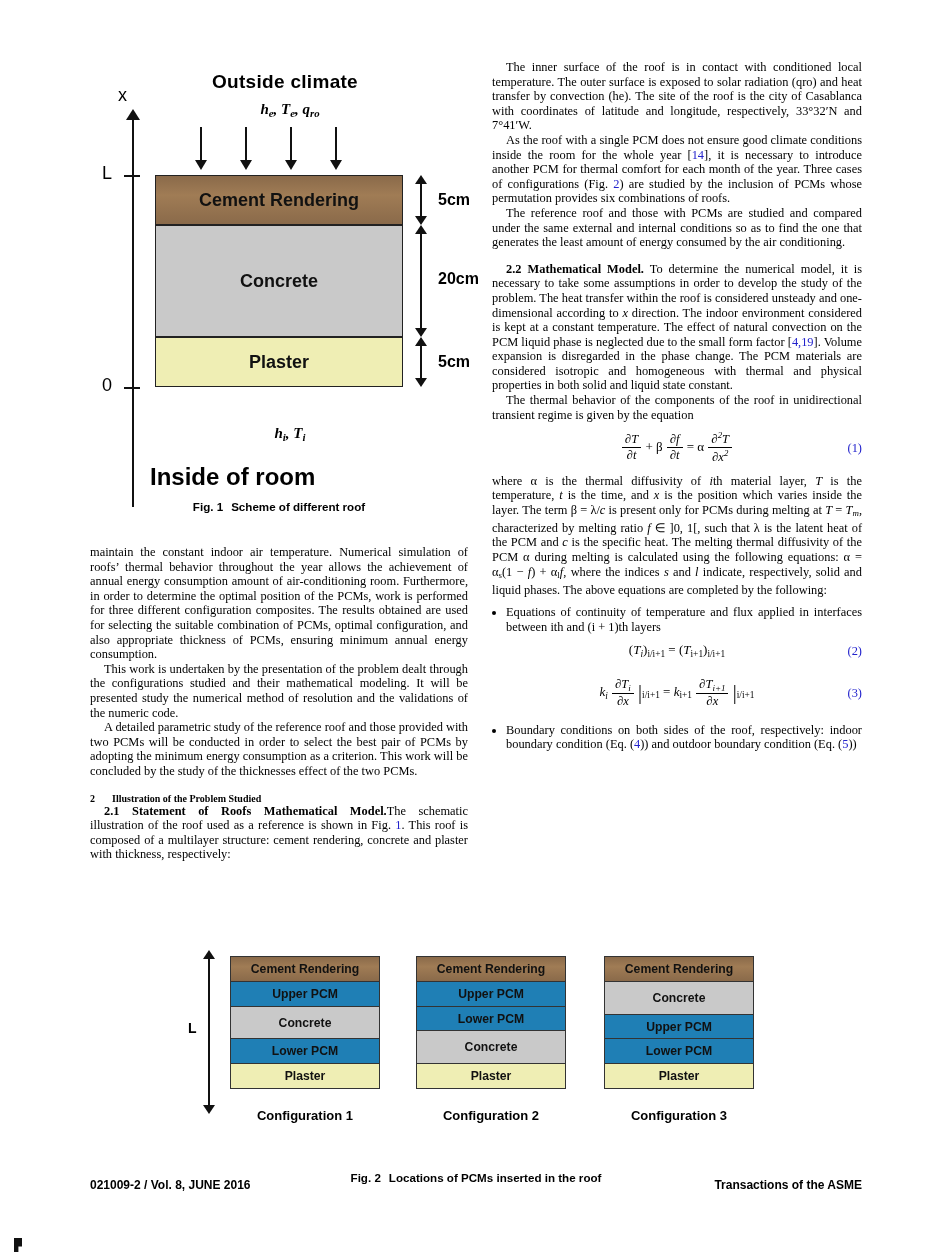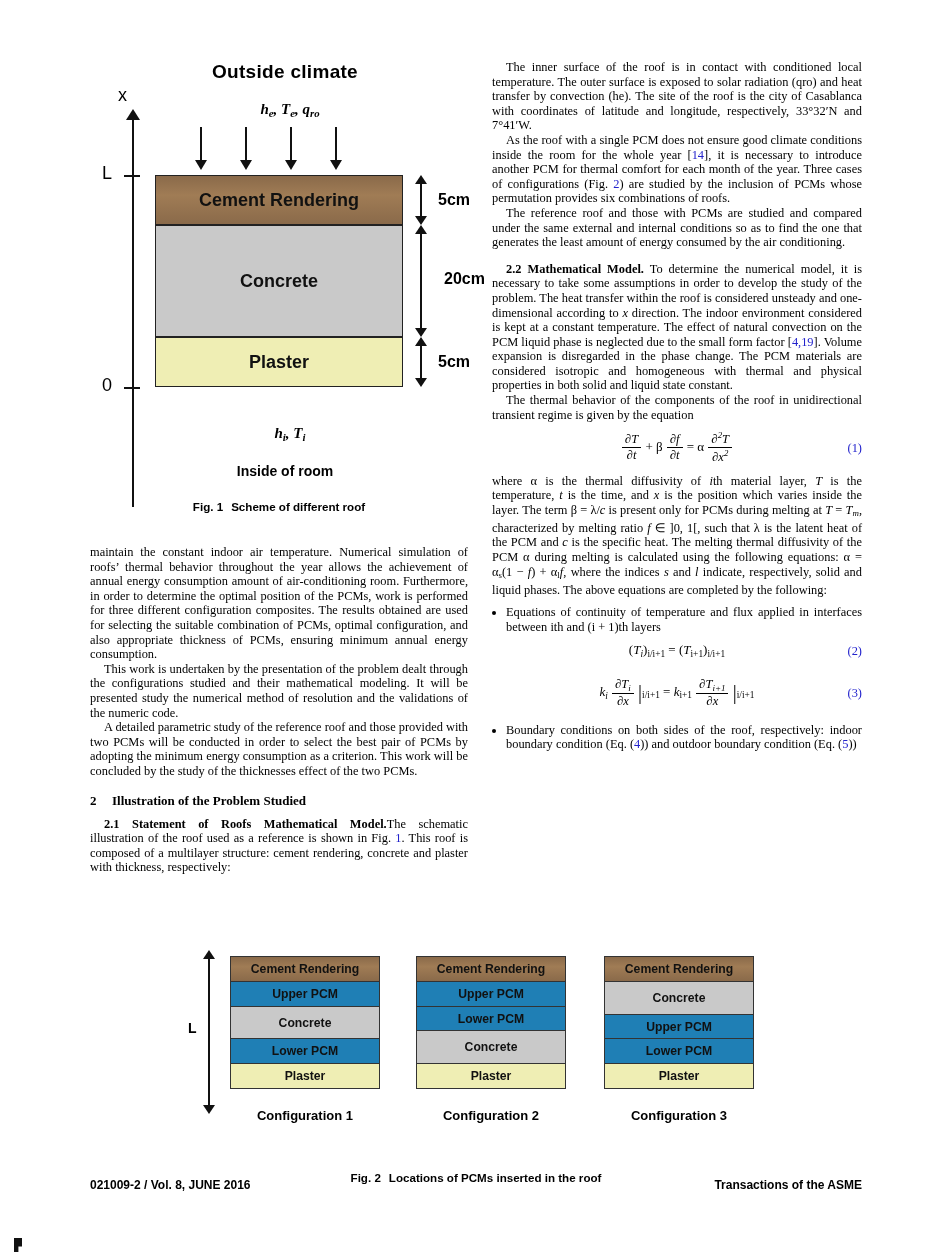--- a/index.html
+++ b/index.html
@@ -40,59 +40,58 @@
     margin: 0 0 0 0;
     font-size: 12.4px;
     line-height: 14.6px;
     text-align: justify;
     text-indent: 14px;
     hyphens: auto;
   }
   p.body.noind { text-indent: 0; }
 
   h2.section {
-    font-size: 13px;
-    font-weight: bold;
-    margin: 14px 0 8px 0;
+    font-size: 10px;
+    font-weight: bold;
+    margin: 14px 0 0 0;
     text-indent: 0;
   }
   .secnum { display: inline-block; width: 22px; }
 
   .runin { font-weight: bold; }
 
   .blue { color: #2222cc; }
 
   
   #fig1 {
     position: absolute;
     left: 90px;
     top: 55px;
     width: 378px;
     height: 470px;
   }
   .fig1-title {
     position: absolute;
     left: 60px;
-    top: 6px;
+    top: 16px;
     width: 270px;
     text-align: center;
     font-family: "Liberation Sans", sans-serif;
     font-weight: bold;
     font-size: 19px;
     letter-spacing: 0.3px;
   }
   .fig1-bottomtitle {
     position: absolute;
     left: 60px;
     top: 408px;
     width: 270px;
-    text-align: center;
-    font-family: "Liberation Sans", sans-serif;
-    font-weight: bold;
-    font-size: 14px;
+    font-family: "Liberation Sans", sans-serif;
+    font-weight: bold;
+    font-size: 24px;
   }
   .fig1-toplabels {
     position: absolute;
     left: 60px;
     top: 46px;
     width: 280px;
     text-align: center;
     font-family: "Liberation Serif", serif;
     font-weight: bold;
     font-style: italic;
@@ -384,21 +383,21 @@
     <div class="axis-letter" style="left:12px; top:320px;">0</div>
 
     <div class="layer layer-cement">Cement Rendering</div>
     <div class="layer layer-concrete">Concrete</div>
     <div class="layer layer-plaster">Plaster</div>
 
     <div class="dimline" style="top:128px; height:34px;"></div>
     <div class="dimlabel" style="top:136px;">5cm</div>
 
     <div class="dimline" style="top:178px; height:96px;"></div>
-    <div class="dimlabel" style="top:215px;margin-left:6px;">20cm</div>
+    <div class="dimlabel" style="top:215px;">20cm</div>
 
     <div class="dimline" style="top:290px; height:34px;"></div>
     <div class="dimlabel" style="top:298px;">5cm</div>
 
     <div class="fig1-bottomlabels">
       <i>h<span class="sub">i</span></i>, <i>T<span class="sub">i</span></i>
     </div>
     <div class="fig1-bottomtitle">Inside of room</div>
   </div>
 

